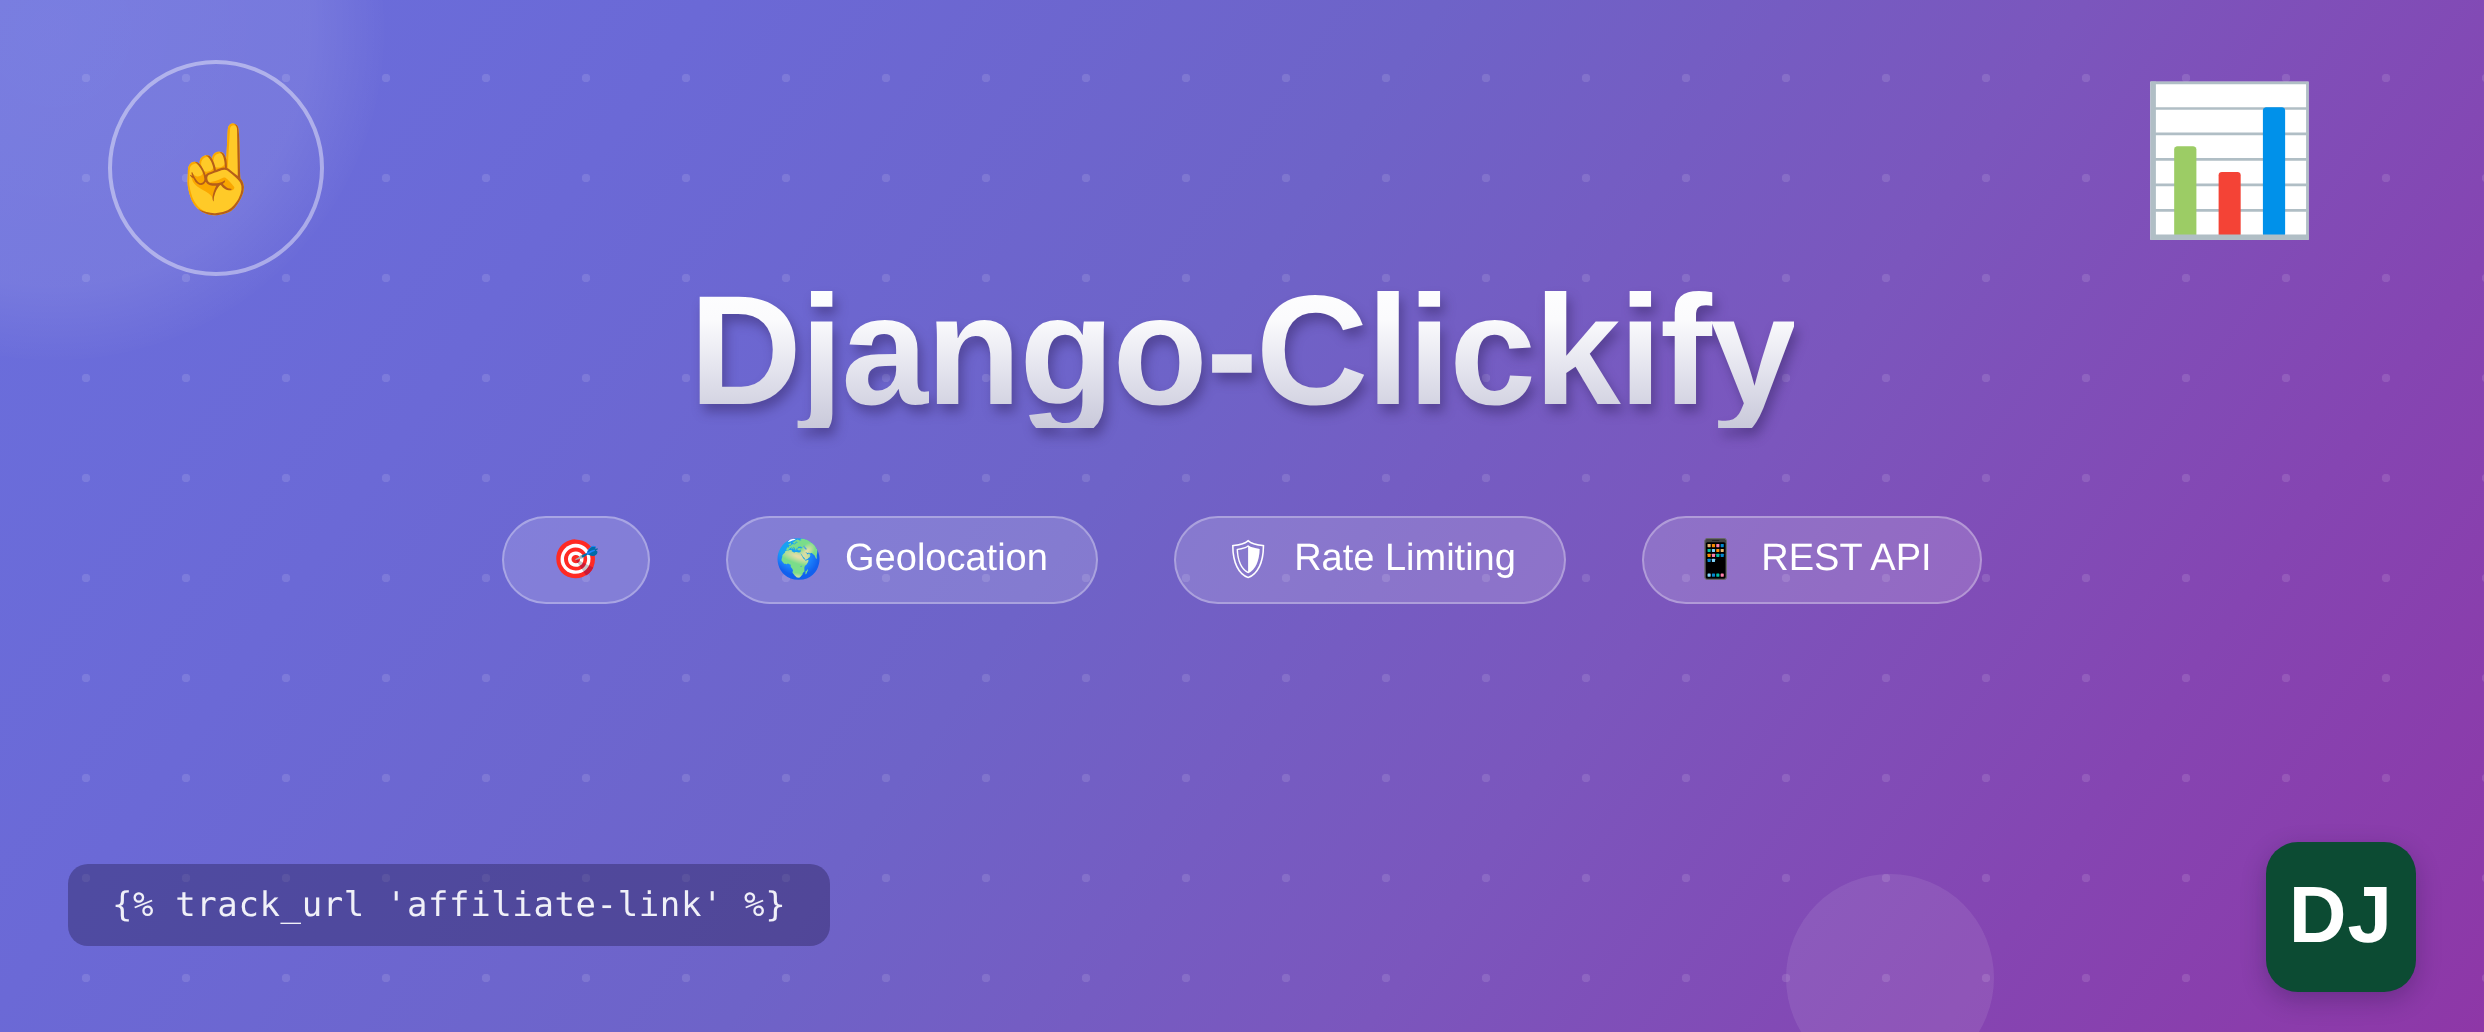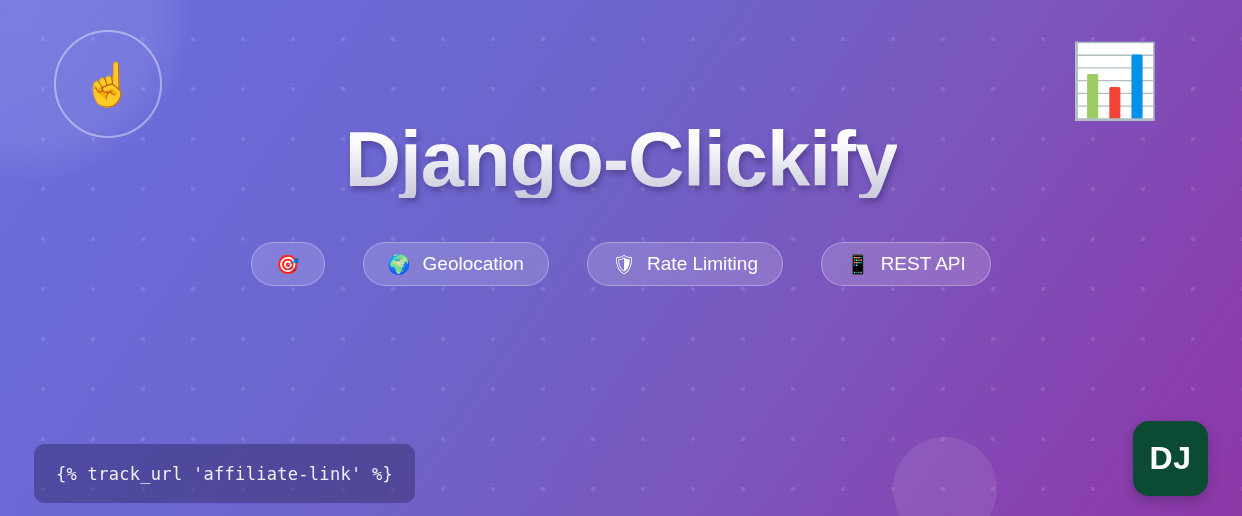--- a/index.html
+++ b/index.html
@@ -86,21 +86,21 @@
     top:45px;
     font-size:72px;
     line-height:1;
   }
 
   
   .hero {
     position:absolute;
     left:0;
     right:0;
-    top:120px;
+    top:136px;
     display:flex;
     flex-direction:column;
     align-items:center;
   }
 
   .hero-title {
     font-size:78px;
     font-weight:bold;
     letter-spacing:-1px;
     line-height:1;
@@ -149,22 +149,22 @@
   }
   .pill .pill-icon {
     font-size:19px;
     line-height:1;
   }
 
   
   .code-chip {
     position:absolute;
     left:34px;
-    top:444px;
-    height:59px;
+    top:432px;
+    height:41px;
     display:flex;
     align-items:center;
     padding:0 22px;
     border-radius:10px;
     background:rgba(38,30,82,0.40);
     color:#f0f0f8;
     font-family:"DejaVu Sans Mono", monospace;
     font-size:17px;
     letter-spacing:0.3px;
     white-space:nowrap;
@@ -176,21 +176,21 @@
     left:1133px;
     top:421px;
     width:75px;
     height:75px;
     border-radius:16px;
     background:#0c4b33;
     display:flex;
     align-items:center;
     justify-content:center;
     color:#ffffff;
-    font-size:32px;
+    font-size:40px;
     font-weight:bold;
     letter-spacing:0.5px;
     box-shadow:0 4px 12px rgba(25,15,55,0.28);
   }
 </style>
 </head>
 <body>
 
 <div class="banner">
 

